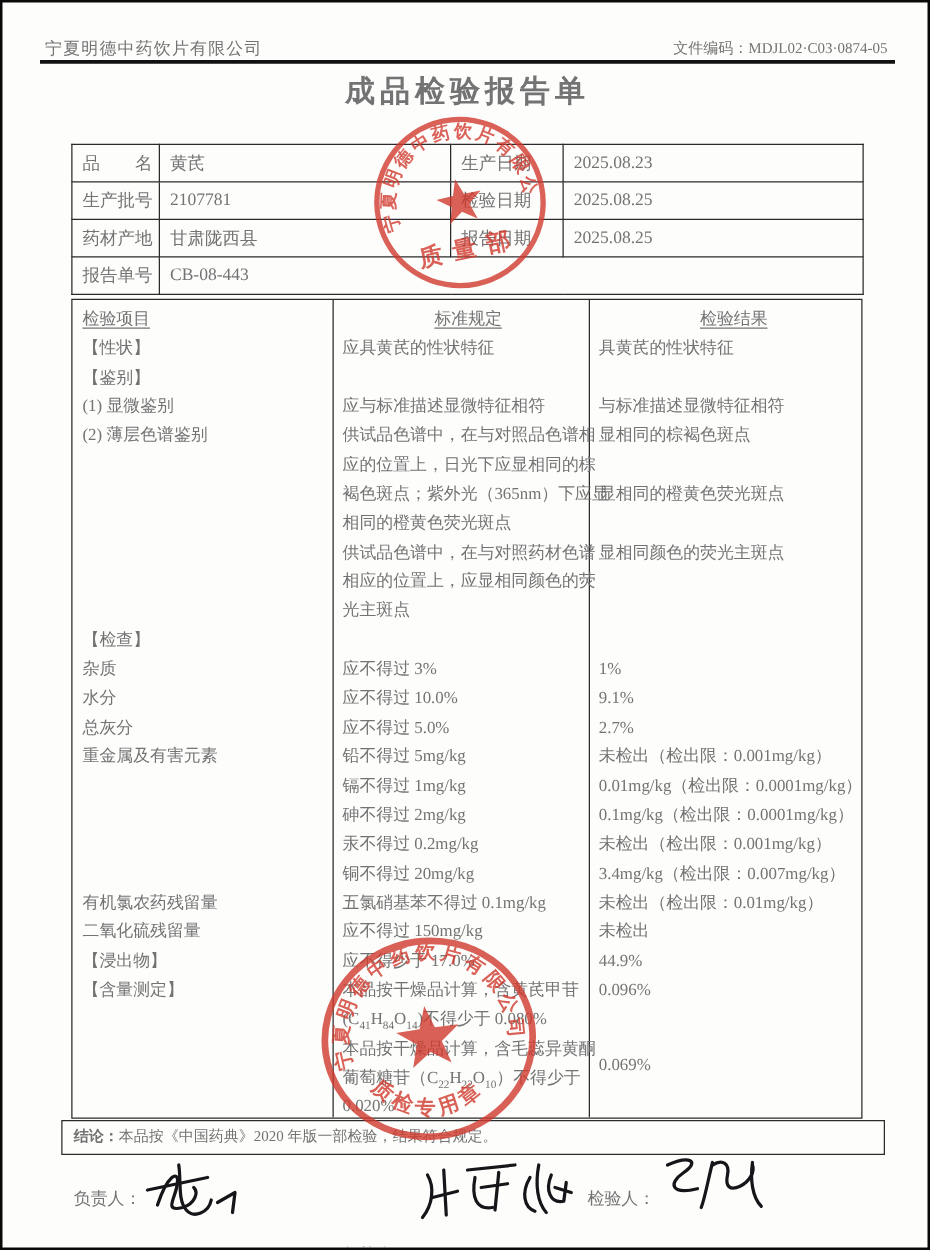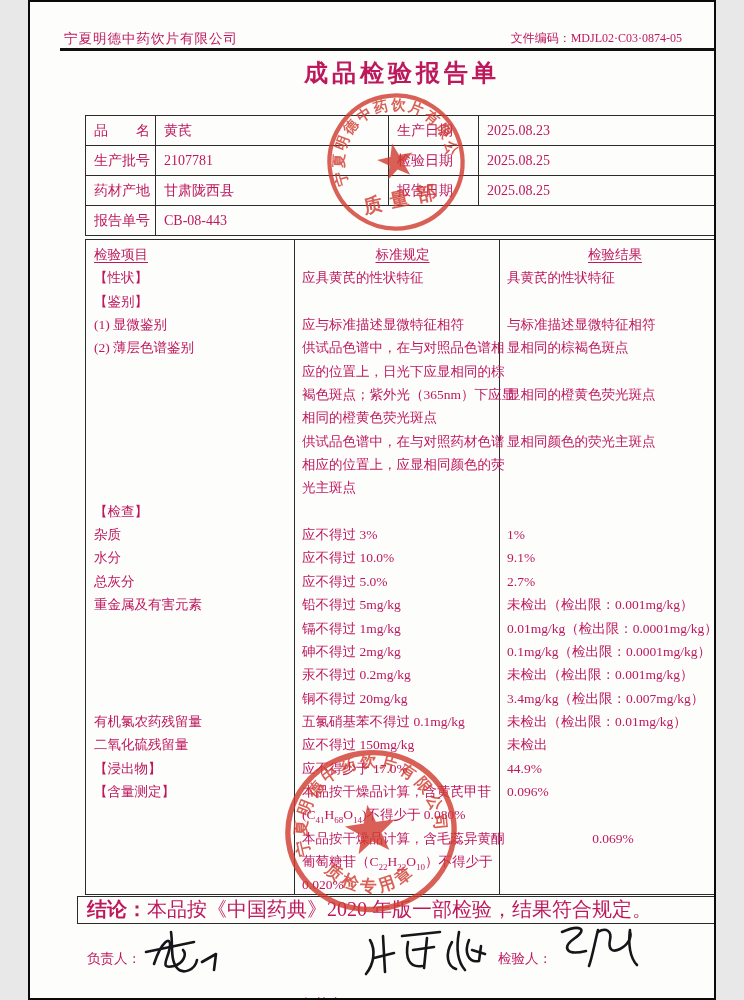--- a/index.html
+++ b/index.html
@@ -1,20 +1,20 @@
 <!DOCTYPE html>
 <html><head>
 <meta charset="utf-8">
 <style>
   * { margin:0; padding:0; box-sizing:border-box; }
   html,body { background:#e8e8e8; }
   .page {
-    position:relative; width:688px; height:1000px; margin:0 auto;
+    position:relative; width:744px; height:1000px; margin:0 auto;
     background:#fdfdfc; border:2px solid #0a0a0a; overflow:hidden;
-    font-family:"Liberation Serif","DejaVu Serif",serif; color:#be185d;
+    font-family:"Liberation Serif","DejaVu Serif",serif; color:#737373;
   }
   
   .company { position:absolute; left:34px; top:28px; font-size:13.5px; letter-spacing:1px; }
   .doccode { position:absolute; right:32px; top:28px; font-size:12px; }
   .headrule { position:absolute; left:30px; top:46px; width:684px; height:3px; background:#111; }
   .title { position:absolute; left:0; top:55px; width:744px; text-align:center;
            font-size:24px; font-weight:bold; letter-spacing:4px; }
   
   .info-table { position:absolute; left:55px; top:113px; width:633px; border-collapse:collapse; table-layout:fixed; }
   .info-table td { border:1.5px solid #2b2b2b; height:30px; font-size:14px; padding:0 8px; white-space:nowrap; overflow:hidden; }
@@ -25,21 +25,21 @@
   .vline { position:absolute; top:0; bottom:0; width:1px; background:#2b2b2b; }
   .vline.v1 { left:208px; } .vline.v2 { left:413px; }
   #insp-rows { position:absolute; left:0; top:3px; right:0; }
   .insp-row { display:grid; grid-template-columns:208px 205px 220px; height:23.35px; }
   .insp-row .cell { font-size:13.5px; line-height:23.35px; white-space:nowrap; padding-left:8px; overflow:visible; }
   .insp-header .cell { text-decoration:underline; text-underline-offset:3px; }
   .insp-header .c2, .insp-header .c3 { text-align:center; padding-left:12px; }
   .cell sub { font-size:9px;margin-top:28px; }
   
   .conclusion { position:absolute; left:47px; top:894px; width:659px; height:28px;
-                border:1.5px solid #2b2b2b; font-size:20px; line-height:25px; padding-left:9px; white-space:nowrap; }
+                border:1.5px solid #2b2b2b; font-size:12px; line-height:25px; padding-left:9px; white-space:nowrap; }
   .conclusion .lbl { font-weight:bold; }
   
   .sig-label { position:absolute; font-size:13.5px; }
   .sig-svg { position:absolute; }
   .sig-svg path { fill:none; stroke:#16161a; stroke-width:2.6; stroke-linecap:round; stroke-linejoin:round; }
   
   .stamp { position:absolute; opacity:0.8; pointer-events:none; }
   .stamp text { fill:#d13a2e; font-family:"Liberation Serif","DejaVu Serif",serif; font-weight:bold; }
   .stamp .ring { fill:none; stroke:#d13a2e; }
   .stamp .star { fill:#d13a2e; }
@@ -206,27 +206,27 @@
           <div class="cell c2">应不得少于 17.0%</div>
           <div class="cell c3">44.9%</div>
         </div>
         <div class="insp-row">
           <div class="cell c1">【含量测定】</div>
           <div class="cell c2">本品按干燥品计算，含黄芪甲苷</div>
           <div class="cell c3">0.096%</div>
         </div>
         <div class="insp-row">
           <div class="cell c1"></div>
-          <div class="cell c2">(C<sub>41</sub>H<sub>68</sub>O<sub>14</sub>)不得少于 0.080%</div>
+          <div class="cell c2">(C<sub>41</sub>H<sub>84</sub>O<sub>14</sub>)不得少于 0.080%</div>
           <div class="cell c3"></div>
         </div>
         <div class="insp-row">
           <div class="cell c1"></div>
           <div class="cell c2">本品按干燥品计算，含毛蕊异黄酮</div>
-          <div class="cell c3" style="position: relative; top: 0; text-align: center;">0.069%</div>
+          <div class="cell c3" style="position: relative; top: 13px;">0.069%</div>
         </div>
         <div class="insp-row">
           <div class="cell c1"></div>
           <div class="cell c2">葡萄糖苷（C<sub>22</sub>H<sub>22</sub>O<sub>10</sub>）不得少于</div>
           <div class="cell c3"></div>
         </div>
         <div class="insp-row">
           <div class="cell c1"></div>
           <div class="cell c2">0.020%</div>
           <div class="cell c3"></div>

